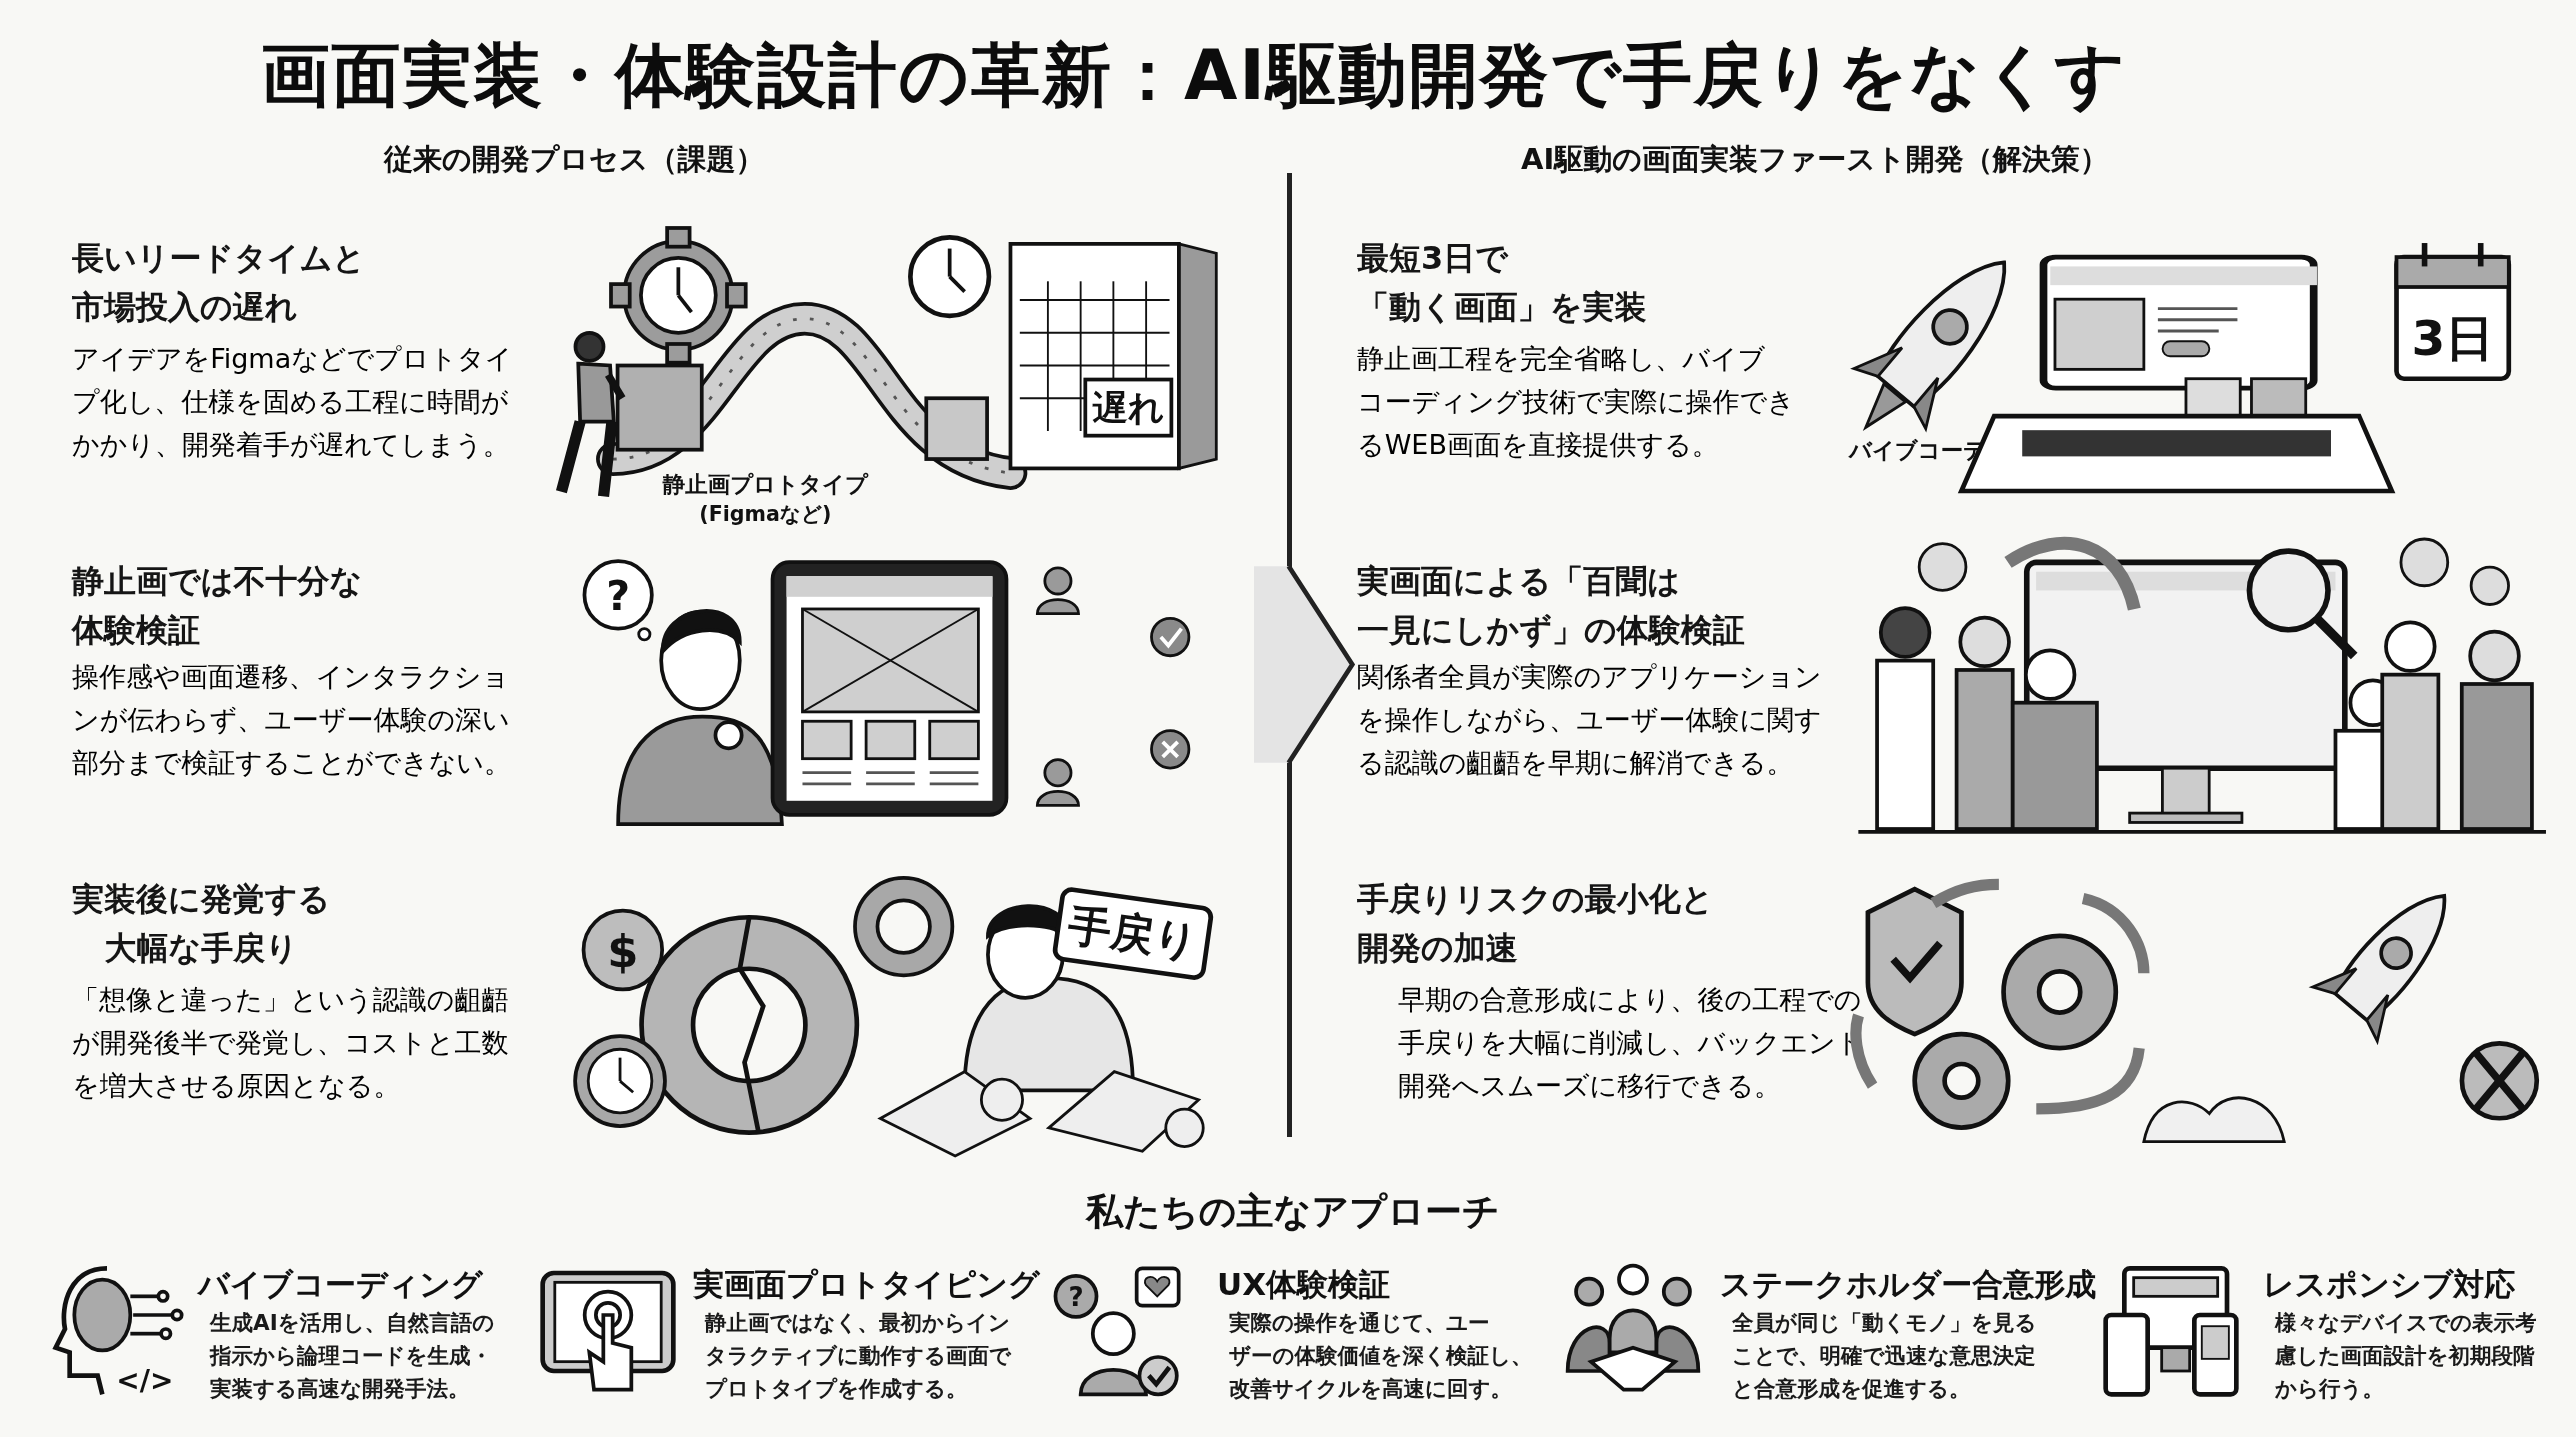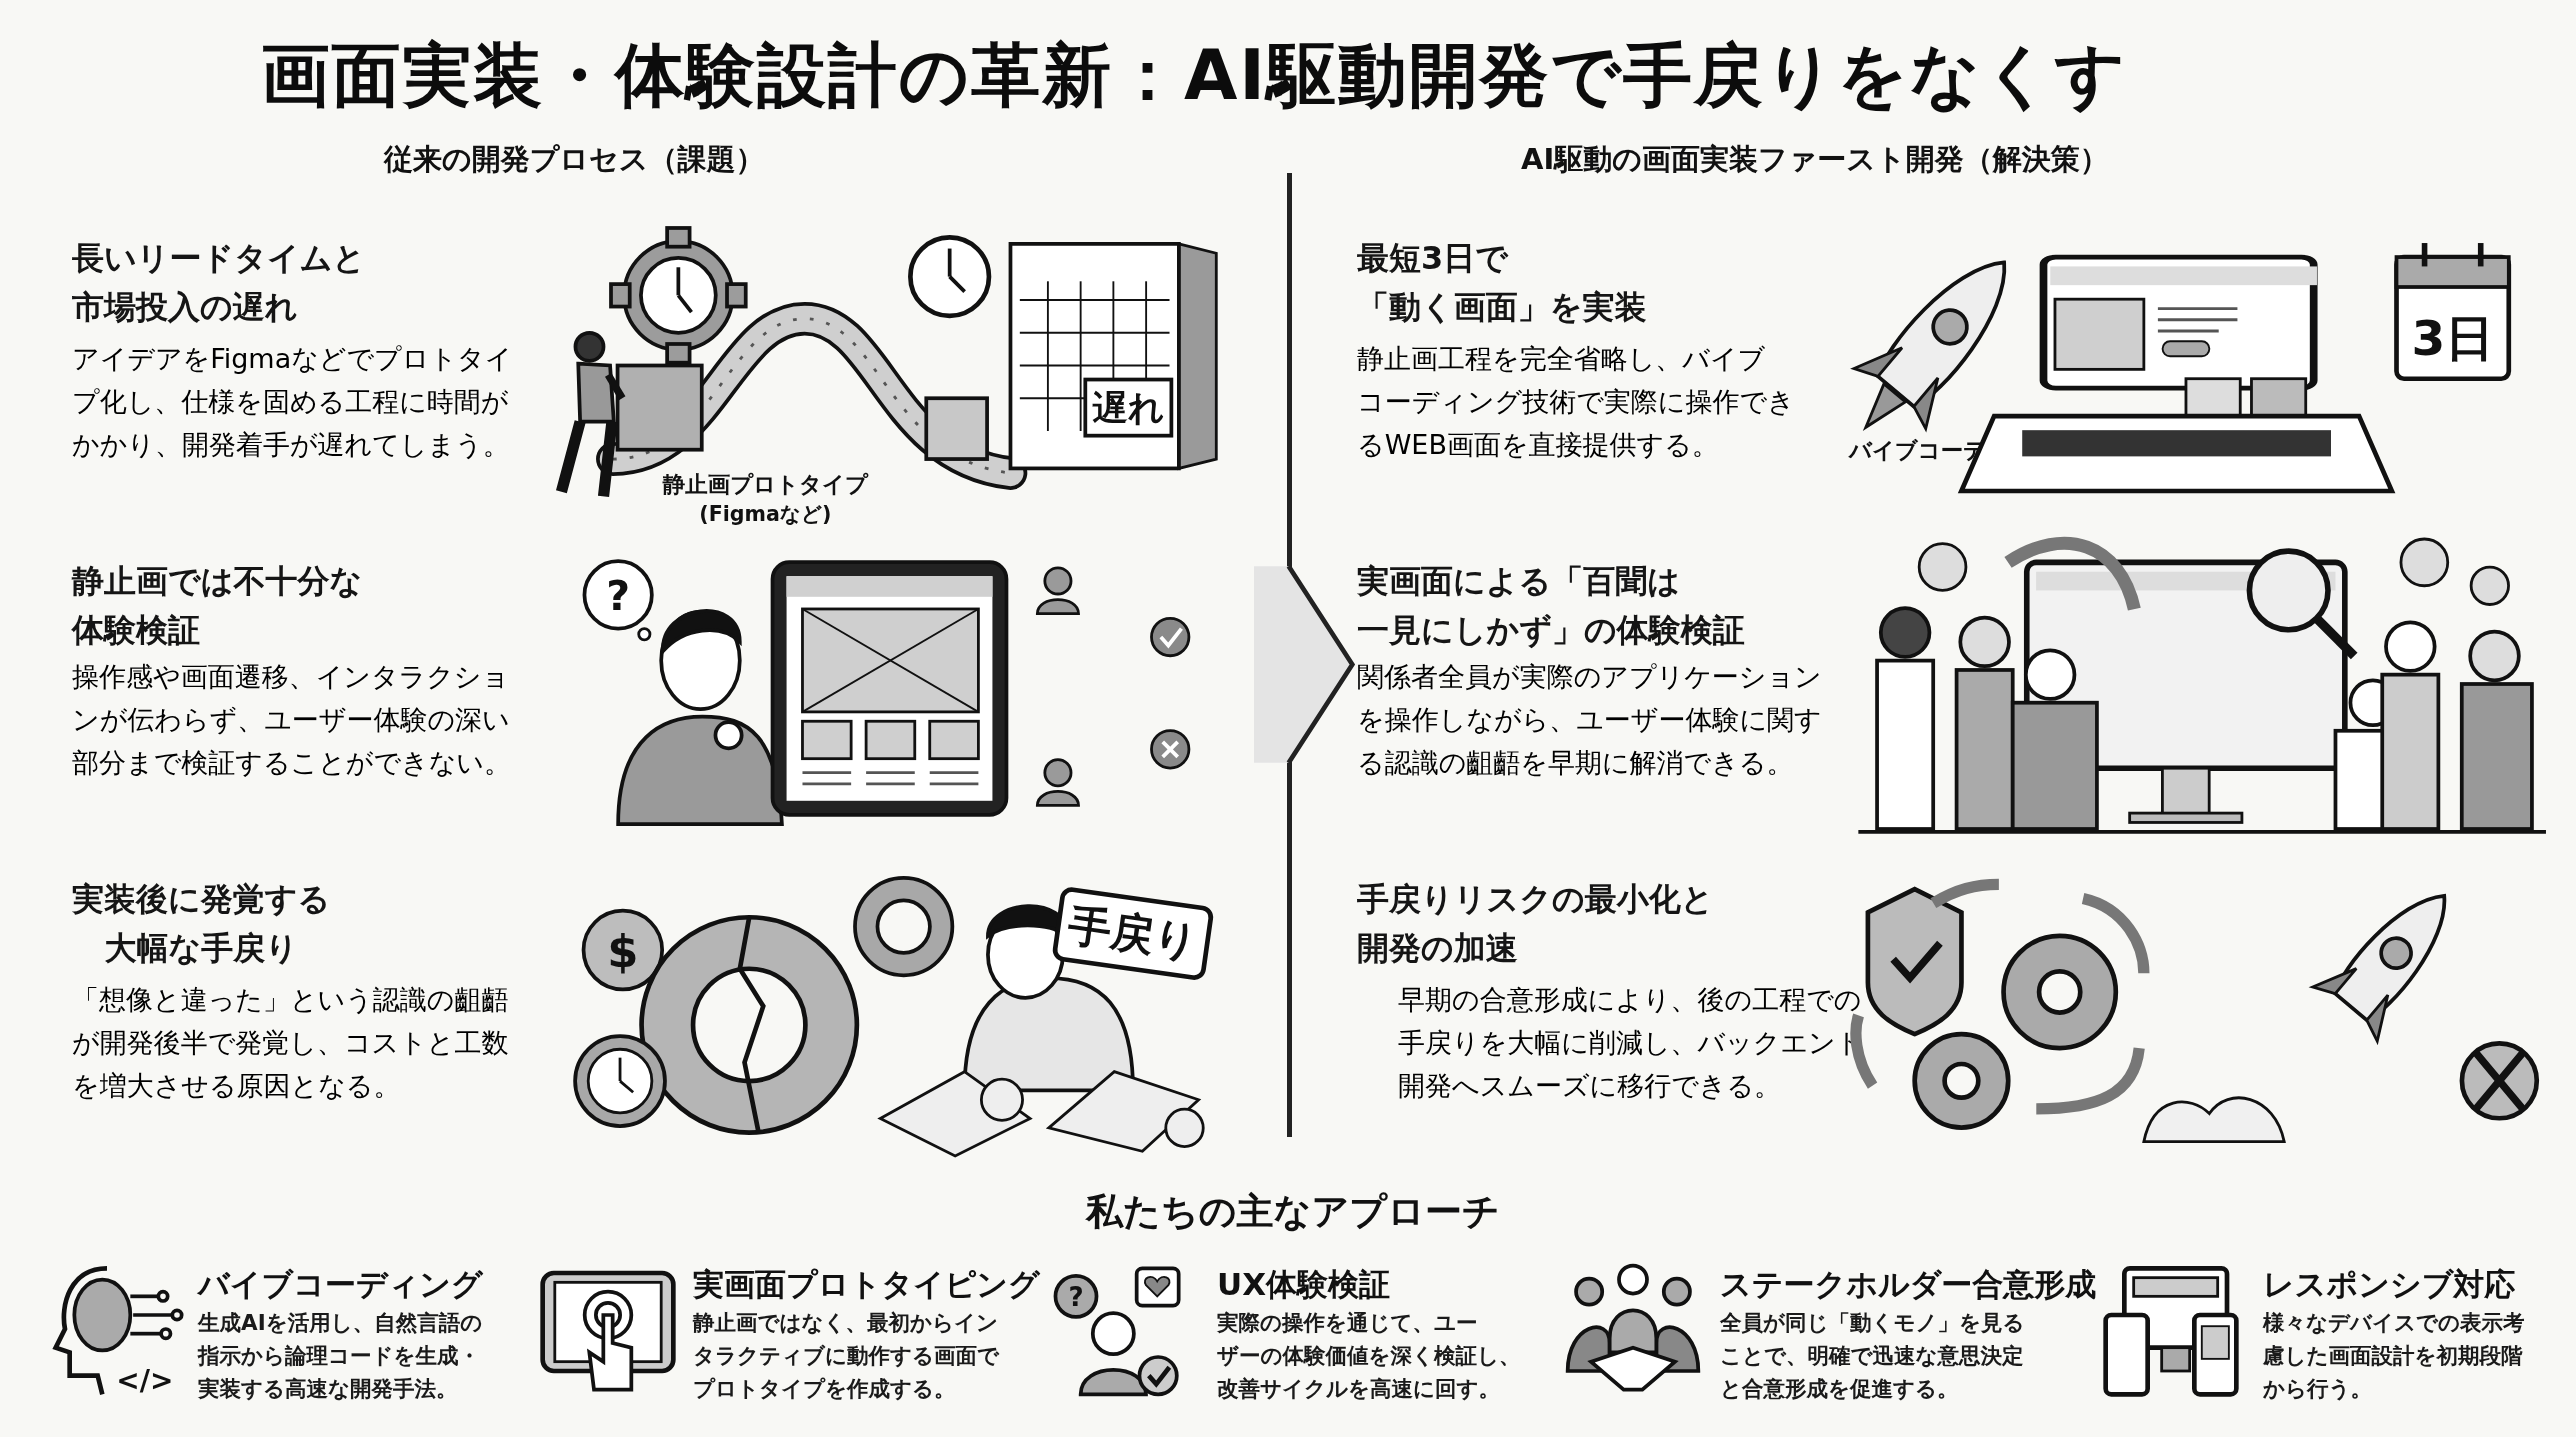--- a/index.html
+++ b/index.html
@@ -9,21 +9,21 @@
   .title { left: 0; width: 2388px; top: 30px; text-align: center; font-size: 69px; font-weight: 900; letter-spacing: 1.9px; color: #0c0c0c; }
   .sec-head { top: 140px; font-size: 29px; font-weight: 800; color: #111; white-space: nowrap; }
   .item-head { font-size: 32px; font-weight: 800; line-height: 49px; color: #151515; white-space: pre; }
   .item-body { font-size: 27px; font-weight: 400; line-height: 43px; color: #000000; white-space: pre; }
   .divider { left: 1287px; top: 173px; width: 4.7px; height: 964px; background: #222; }
   .chev { left: 1254px; top: 566px; width: 103px; height: 197px; }
   .illus { overflow: visible; }
   .approach-title { left: 1086px; top: 1187px; font-size: 37px; font-weight: 800; white-space: nowrap; }
   .ap-icon { top: 1259px; width: 140px; height: 140px; }
   .ap-head { top: 1264px; font-size: 31px; font-weight: 800; white-space: nowrap; }
-  .ap-body { top: 1306px; font-size: 21.5px; font-weight: 700; line-height: 33px; white-space: pre; color: #1a1a1a; }
+  .ap-body { top: 1306px; font-size: 21.5px; font-weight: 700; line-height: 33px; white-space: pre; color: #1a1a1a; margin-left: 12px; }
   .tag-text { font-family: "DejaVu Sans", sans-serif; font-weight: 800; }
 </style>
 </head>
 <body>
 
 <div class="abs title">画面実装・体験設計の革新：AI駆動開発で手戻りをなくす</div>
 
 <div class="abs sec-head" style="left:384px;">従来の開発プロセス（課題）</div>
 <div class="abs sec-head" style="left:1521px;">AI駆動の画面実装ファースト開発（解決策）</div>
 

